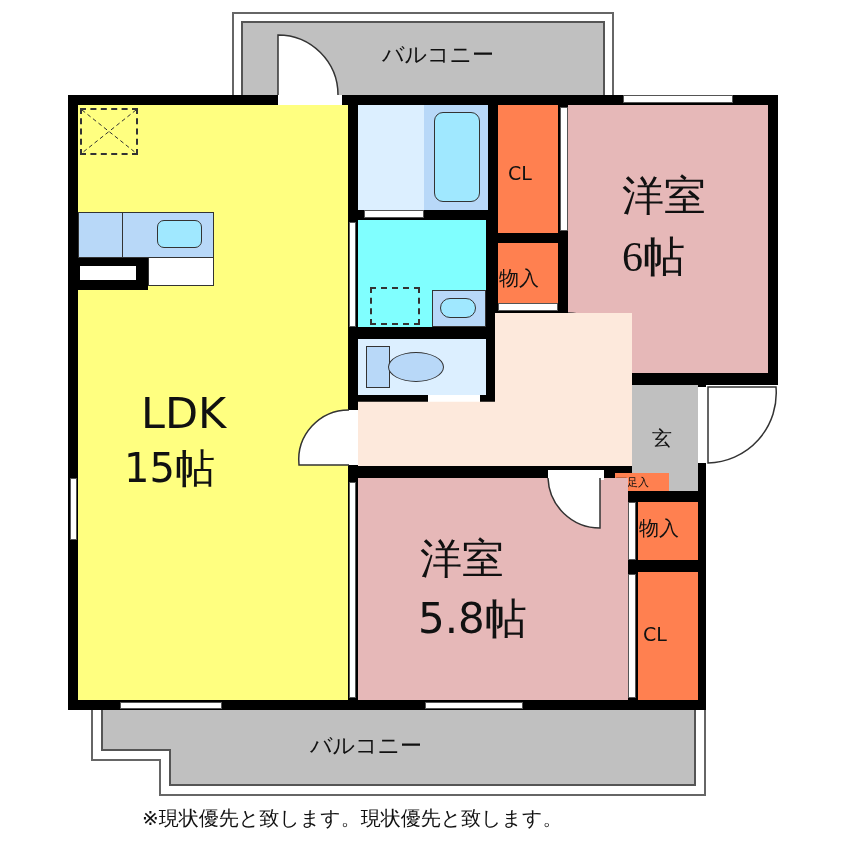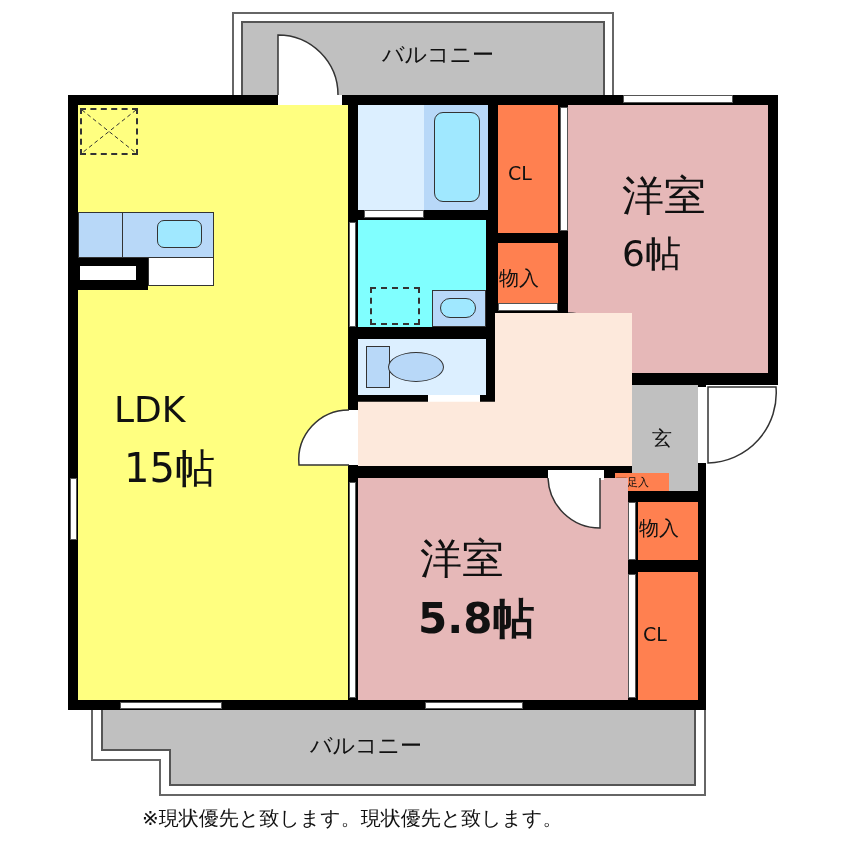--- a/index.html
+++ b/index.html
@@ -33,21 +33,21 @@
     <line x1="82" y1="110" x2="136" y2="153" stroke="#333" stroke-dasharray="4,3"></line>
     <line x1="136" y1="110" x2="82" y2="153" stroke="#333" stroke-dasharray="4,3"></line>
   </svg>
 <div class="abs" style="left:78px;top:212px;width:136px;height:46px;background:#b8d8f8;border:1px solid #333;"></div>
 <div class="abs" style="left:122px;top:212px;width:1px;height:46px;background:#333;"></div>
 <div class="abs" style="left:157px;top:220px;width:45px;height:28px;background:#a0e8ff;border:1.5px solid #333;border-radius:7px;"></div>
 <div class="abs" style="left:76px;top:258px;width:72px;height:32px;background:#000;"></div>
 <div class="abs" style="left:80px;top:266px;width:56px;height:14px;background:#fff;"></div>
 <div class="abs" style="left:148px;top:258px;width:66px;height:28px;background:#fff;border:1px solid #333;border-top:none;"></div>
 <div class="abs" style="left:70px;top:478px;width:7px;height:62px;background:#fff;border:1px solid #555;"></div>
-<div class="lbl" style="left:114px;top:392px;font-size:36px;">LDK</div>
+<div class="lbl" style="left:141px;top:392px;font-size:43px;">LDK</div>
 <div class="lbl" style="left:124px;top:448px;font-size:40px;">15帖</div>
 
 <div class="abs" style="left:278px;top:95px;width:64px;height:10px;background:#fff;"></div>
 <svg width="846" height="846">
     <path d="M278,95 L278,35 A60,60 0 0,1 338,95" fill="#fff" stroke="#333" stroke-width="1.5"></path>
   </svg>
 
 <div class="abs" style="left:358px;top:105px;width:130px;height:105px;background:#dcefff;"></div>
 <div class="abs" style="left:424px;top:105px;width:64px;height:105px;background:#b8d8f8;"></div>
 <div class="abs" style="left:434px;top:112px;width:46px;height:90px;background:#a0e8ff;border:1.5px solid #333;border-radius:9px;"></div>
@@ -74,21 +74,21 @@
 <div class="abs" style="left:498px;top:303px;width:60px;height:8px;background:#fff;border:1px solid #555;"></div>
 
 <div class="abs" style="left:568px;top:105px;width:200px;height:268px;background:#e6b8b8;"></div>
 <div class="abs" style="left:623px;top:95px;width:110px;height:8px;background:#fff;border:1px solid #555;"></div>
 <div class="abs" style="left:560px;top:107px;width:8px;height:124px;background:#fff;border:1px solid #555;"></div>
 <div class="abs" style="left:560px;top:313px;width:8px;height:55px;background:#fff;"></div>
 <svg width="846" height="846">
     <path d="M568,313 A50,50 0 0,1 618,363 L568,363" fill="#fff" stroke="#333" stroke-width="1.5"></path>
   </svg>
 <div class="lbl" style="left:622px;top:175px;font-size:42px;">洋室</div>
-<div class="lbl" style="left:622px;top:236px;font-size:36px;">6帖</div>
+<div class="lbl" style="left:622px;top:236px;font-size:42px;font-family:Liberation Serif, serif;">6帖</div>
 
 <div class="abs" style="left:358px;top:313px;width:274px;height:153px;background:#fde9dc;clip-path:polygon(50% 0,100% 0,100% 100%,0 100%,0 58%,50% 58%);"></div>
 <div class="abs" style="left:349px;top:410px;width:9px;height:55px;background:#fff;"></div>
 <svg width="846" height="846">
     <path d="M349,410 A50,50 0 0,0 299,465 L349,465" fill="#fff" stroke="#333" stroke-width="1.5"></path>
   </svg>
 
 <div class="abs" style="left:632px;top:385px;width:66px;height:106px;background:#c0c0c0;"></div>
 <div class="lbl" style="left:652px;top:428px;font-size:20px;">玄</div>
 <div class="abs" style="left:698px;top:387px;width:10px;height:76px;background:#fff;"></div>
@@ -98,21 +98,21 @@
 <div class="abs" style="left:615px;top:473px;width:54px;height:18px;background:#ff8050;"></div>
 <div class="lbl" style="left:616px;top:477px;font-size:11px;">下足入</div>
 
 <div class="abs" style="left:358px;top:478px;width:270px;height:222px;background:#e6b8b8;"></div>
 <div class="abs" style="left:548px;top:470px;width:56px;height:10px;background:#fff;"></div>
 <svg width="846" height="846">
     <path d="M548,478 A52,52 0 0,0 600,528 L600,478" fill="#fff" stroke="#333" stroke-width="1.5"></path>
   </svg>
 <div class="abs" style="left:349px;top:482px;width:7px;height:216px;background:#fff;border:1px solid #555;"></div>
 <div class="lbl" style="left:420px;top:538px;font-size:42px;">洋室</div>
-<div class="lbl" style="left:418px;top:598px;font-size:42px;font-weight:bold;">5.8帖</div>
+<div class="lbl" style="left:418px;top:598px;font-size:42px;">5.8帖</div>
 
 <div class="abs" style="left:638px;top:502px;width:60px;height:58px;background:#ff8050;"></div>
 <div class="lbl" style="left:639px;top:518px;font-size:20px;">物入</div>
 <div class="abs" style="left:638px;top:572px;width:60px;height:128px;background:#ff8050;"></div>
 <div class="lbl" style="left:643px;top:625px;font-size:19px;">CL</div>
 <div class="abs" style="left:628px;top:502px;width:8px;height:58px;background:#fff;border:1px solid #555;"></div>
 <div class="abs" style="left:628px;top:574px;width:8px;height:124px;background:#fff;border:1px solid #555;"></div>
 
 <div class="abs" style="left:120px;top:702px;width:102px;height:7px;background:#fff;border:1px solid #555;"></div>
 <div class="abs" style="left:425px;top:702px;width:98px;height:7px;background:#fff;border:1px solid #555;"></div>

